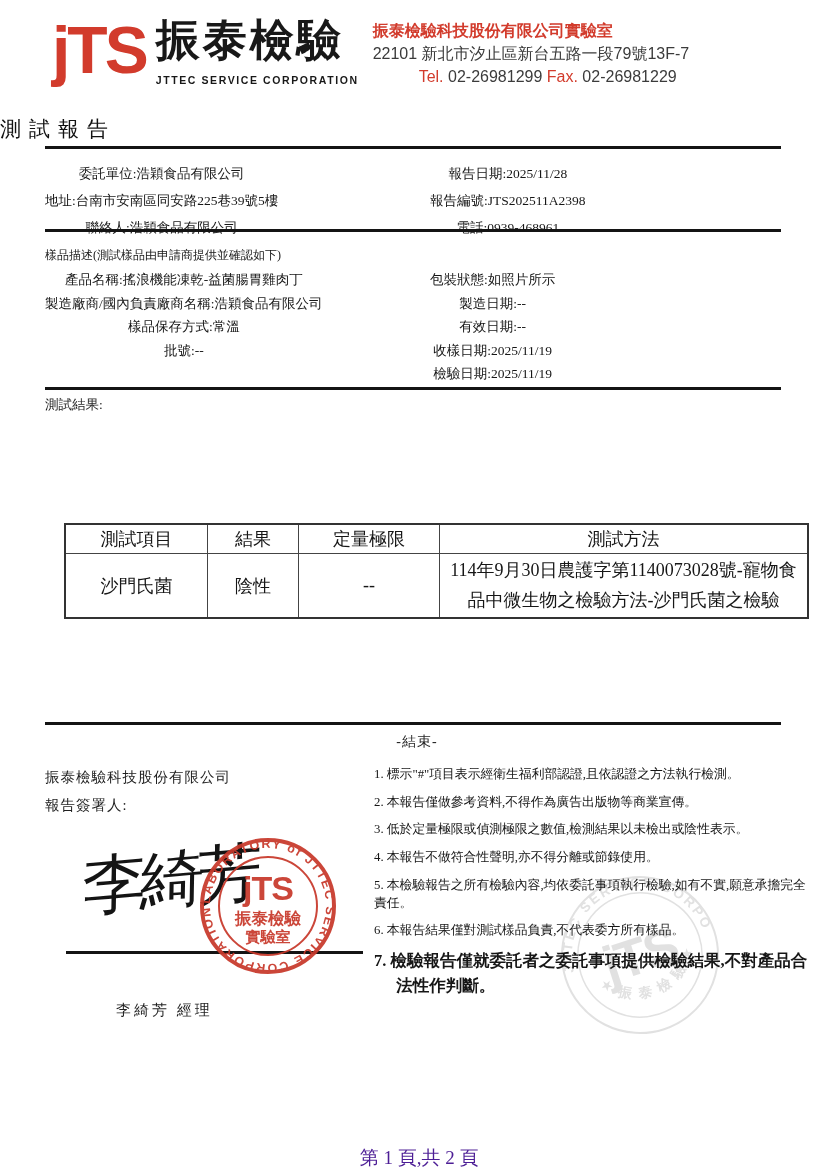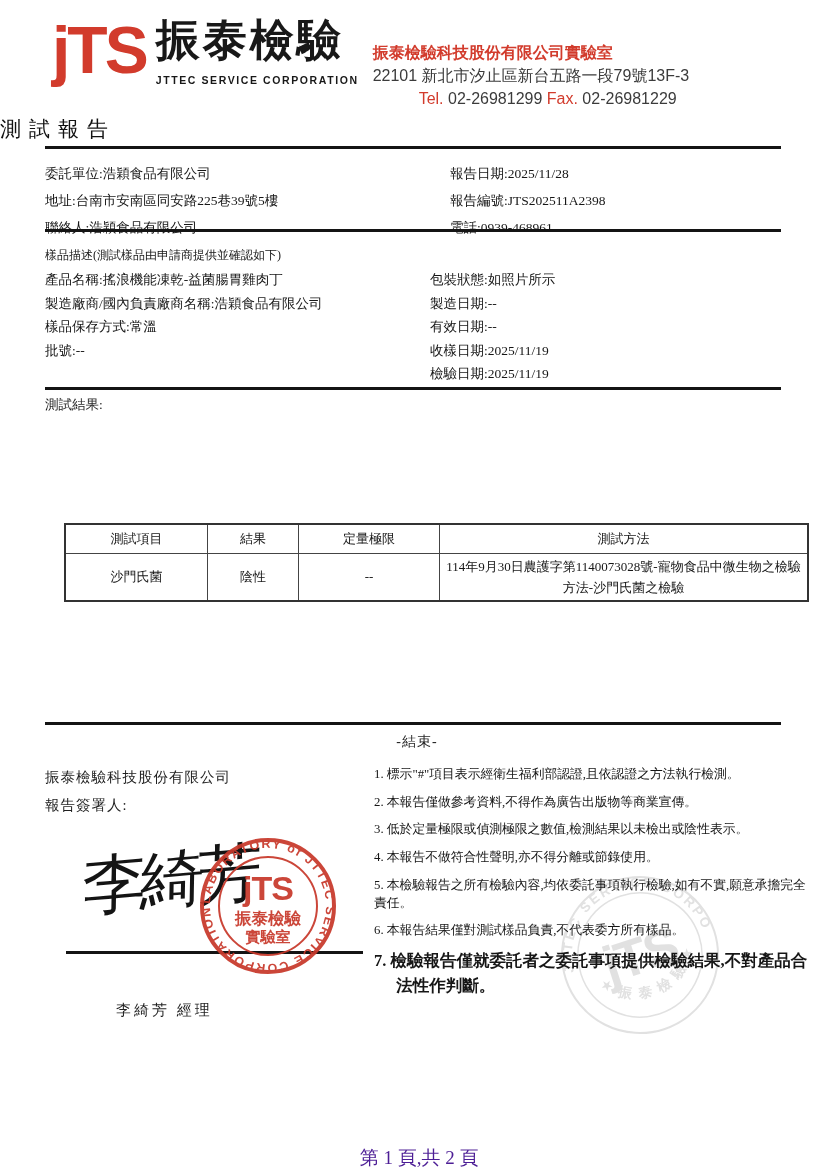--- a/index.html
+++ b/index.html
@@ -9,46 +9,46 @@
   
   .header{position:absolute;top:12px;left:52px;display:flex;align-items:flex-start;}
   .logo-jts{font-family:"Liberation Sans","DejaVu Sans",sans-serif;font-weight:bold;
             font-size:66px;line-height:76px;color:#d23b2c;letter-spacing:-3px;}
   .logo-txt{margin-left:10px;}
   .logo-cjk{font-family:"Liberation Sans","DejaVu Sans",sans-serif;font-weight:bold;
             font-size:44px;line-height:56px;letter-spacing:3px;color:#181818;}
   .logo-sub{font-family:"Liberation Sans","DejaVu Sans",sans-serif;font-weight:bold;
             font-size:10.5px;letter-spacing:1.6px;color:#181818;margin-top:6px;}
   .header-right{margin-left:14px;padding-top:8px;font-family:"Liberation Sans","DejaVu Sans",sans-serif;}
-  .hr-line1{color:#d23b2c;font-weight:bold;font-size:16px;line-height:22px;margin-top:22px;}
+  .hr-line1{color:#d23b2c;font-weight:bold;font-size:16px;line-height:22px;}
   .hr-line2{color:#3b3b3b;font-size:16px;line-height:23px;}
   .hr-line3{color:#3b3b3b;font-size:16px;line-height:23px;margin-left:46px;}
   .red{color:#d23b2c;}
 
   
   .doc-title{position:absolute;top:115px;left:0;width:100%;
              font-size:21px;letter-spacing:8px;color:#111;}
   .rule{position:absolute;left:45px;width:736px;height:3px;background:#141414;}
   .rule1{top:146px;} .rule2{top:229px;} .rule3{top:387px;} .rule4{top:722px;}
 
   
-  .kv{font-size:13.5px;color:#161616;}
+  .kv{font-size:13.5px;color:#161616;text-align:center;}
   .info-left{position:absolute;top:160px;left:45px;}
-  .info-right{position:absolute;top:160px;left:430px;margin-left:20px;}
+  .info-right{position:absolute;top:160px;left:430px;}
   .info-left div,.info-right div{height:27px;line-height:27px;}
   .sample-heading{position:absolute;top:247px;left:45px;font-size:12px;}
   .sample-left{position:absolute;top:268px;left:45px;}
   .sample-right{position:absolute;top:268px;left:430px;}
   .sample-left div,.sample-right div{height:23.5px;line-height:23.5px;}
 
   .results-heading{position:absolute;top:396px;left:45px;font-size:13.5px;}
 
   
   .rtable{position:absolute;top:523px;left:64px;border-collapse:collapse;table-layout:fixed;
-          width:694px;font-size:13px;color:#161616;}
+          width:694px;font-size:18px;color:#161616;}
   .rtable td,.rtable th{border:1px solid #444;text-align:center;vertical-align:middle;
           font-weight:normal;padding:2px 6px;}
   .rtable{border:2px solid #333;}
   .rtable .hrow{height:29px;}
   .rtable .drow{height:47px;}
   .c1{width:129px;} .c2{width:78px;} .c3{width:128px;} .c4{width:355px;}
   .method-cell{line-height:1.65;}
 
   
   .end-marker{position:absolute;top:733px;left:0;width:100%;text-align:center;font-size:14px;letter-spacing:1px;}
@@ -78,21 +78,21 @@
 <div class="page">
 
   <div class="header">
     <div class="logo-jts">jTS</div>
     <div class="logo-txt">
       <div class="logo-cjk">振泰檢驗</div>
       <div class="logo-sub">JTTEC SERVICE CORPORATION</div>
     </div>
     <div class="header-right">
       <div class="hr-line1">振泰檢驗科技股份有限公司實驗室</div>
-      <div class="hr-line2">22101 新北市汐止區新台五路一段79號13F-3</div>
+      <div class="hr-line2">22101 新北市汐止區新台五路一段79號13F-7</div>
       <div class="hr-line3">
         <span class="red">Tel.</span>
         <span>02-26981299</span>
         <span class="red">Fax.</span>
         <span>02-26981229</span>
       </div>
     </div>
   </div>
 
   <div class="doc-title">測試報告</div>

